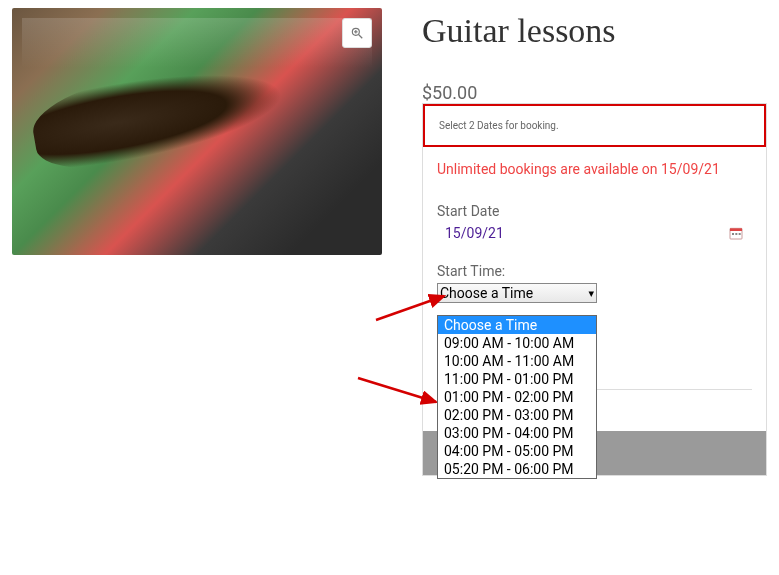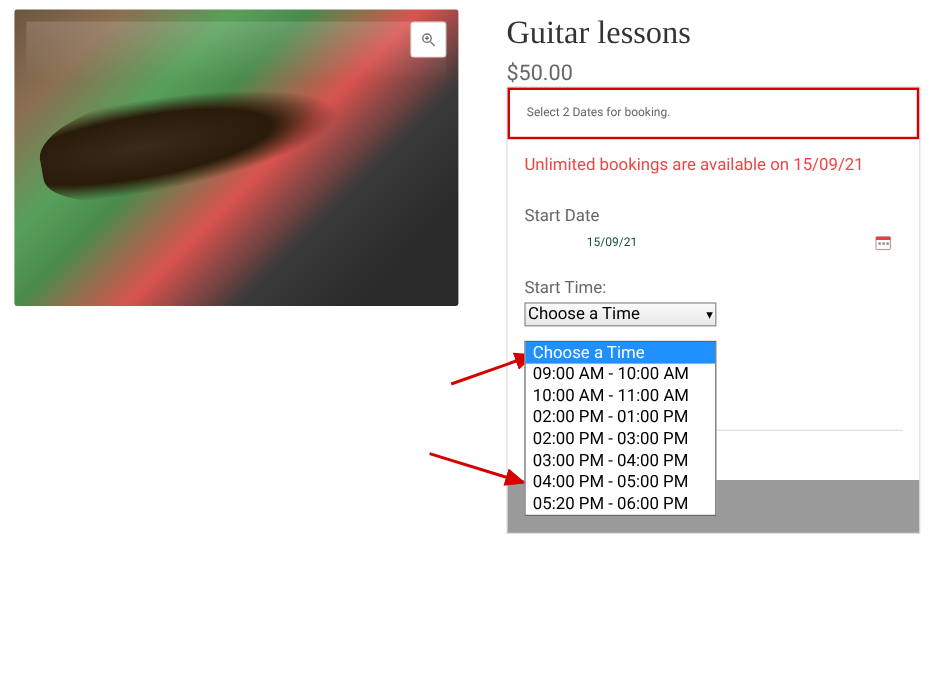--- a/index.html
+++ b/index.html
@@ -60,24 +60,24 @@
     align-items: center;
     justify-content: center;
     cursor: pointer;
     color: #666;
   }
   .right-col {
     flex: 1;
     padding-top: 0;
   }
   .title {
-    font-size: 27px;
+    font-size: 34px;
     font-weight: 300;
     color: #333;
-    margin: 4px 0 8px 0;
+    margin: 4px 0 32px 0;
     font-family: Georgia, "Times New Roman", serif;
   }
   .price {
     font-size: 18px;
     color: #666;
   }
   .booking-form {
     border: 1px solid #ddd;
     padding: 0;
     position: relative;
@@ -102,24 +102,23 @@
     color: #666;
     margin-bottom: 2px;
   }
   .date-row {
     display: flex;
     align-items: center;
     justify-content: space-between;
     padding: 4px 2px;
   }
   .date-value {
-    font-size: 10px;
-    color: #14532d;
+    font-size: 14px;
+    color: #4c1d95;
     padding-left: 6px;
-    margin-left: 44px;
   }
   .cal-icon {
     width:16px; height:16px;
     display:inline-flex;
     align-items:center;
     justify-content:center;
     margin-right: 6px;
   }
   .time-select {
     width: 160px;
@@ -217,21 +216,22 @@
         <div class="time-select">
           <span>Choose a Time</span>
           <span class="arrow">▾</span>
         </div>
       </div>
 
       <div class="dropdown" id="time-dropdown">
           <div class="dropdown-option selected">Choose a Time</div>
           <div class="dropdown-option">09:00 AM - 10:00 AM</div>
           <div class="dropdown-option">10:00 AM - 11:00 AM</div>
-          <div class="dropdown-option">02:00 PM - 01:00 PM</div>
+          <div class="dropdown-option">11:00 PM - 01:00 PM</div>
+          <div class="dropdown-option">01:00 PM - 02:00 PM</div>
           <div class="dropdown-option">02:00 PM - 03:00 PM</div>
           <div class="dropdown-option">03:00 PM - 04:00 PM</div>
           <div class="dropdown-option">04:00 PM - 05:00 PM</div>
           <div class="dropdown-option">05:20 PM - 06:00 PM</div>
         </div>
 
       <div style="height:78px;"></div>
       <div class="divider-block"></div>
       <div class="grey-bar"></div>
     </div>

